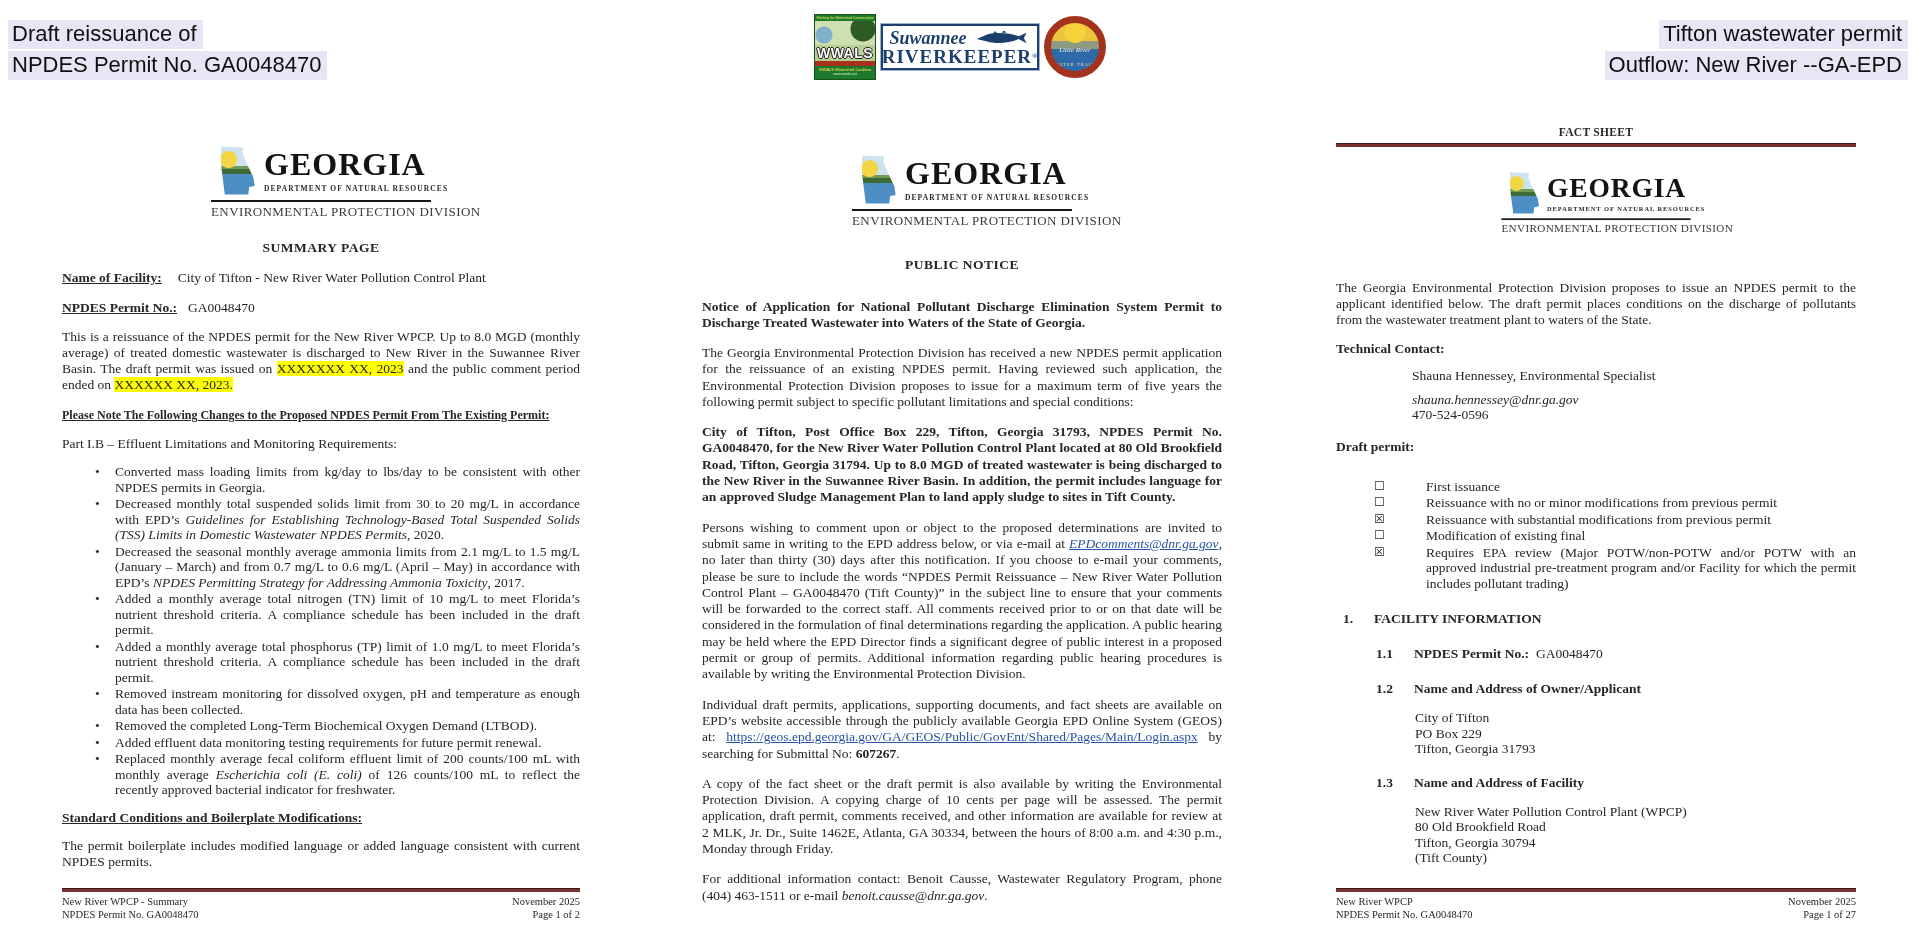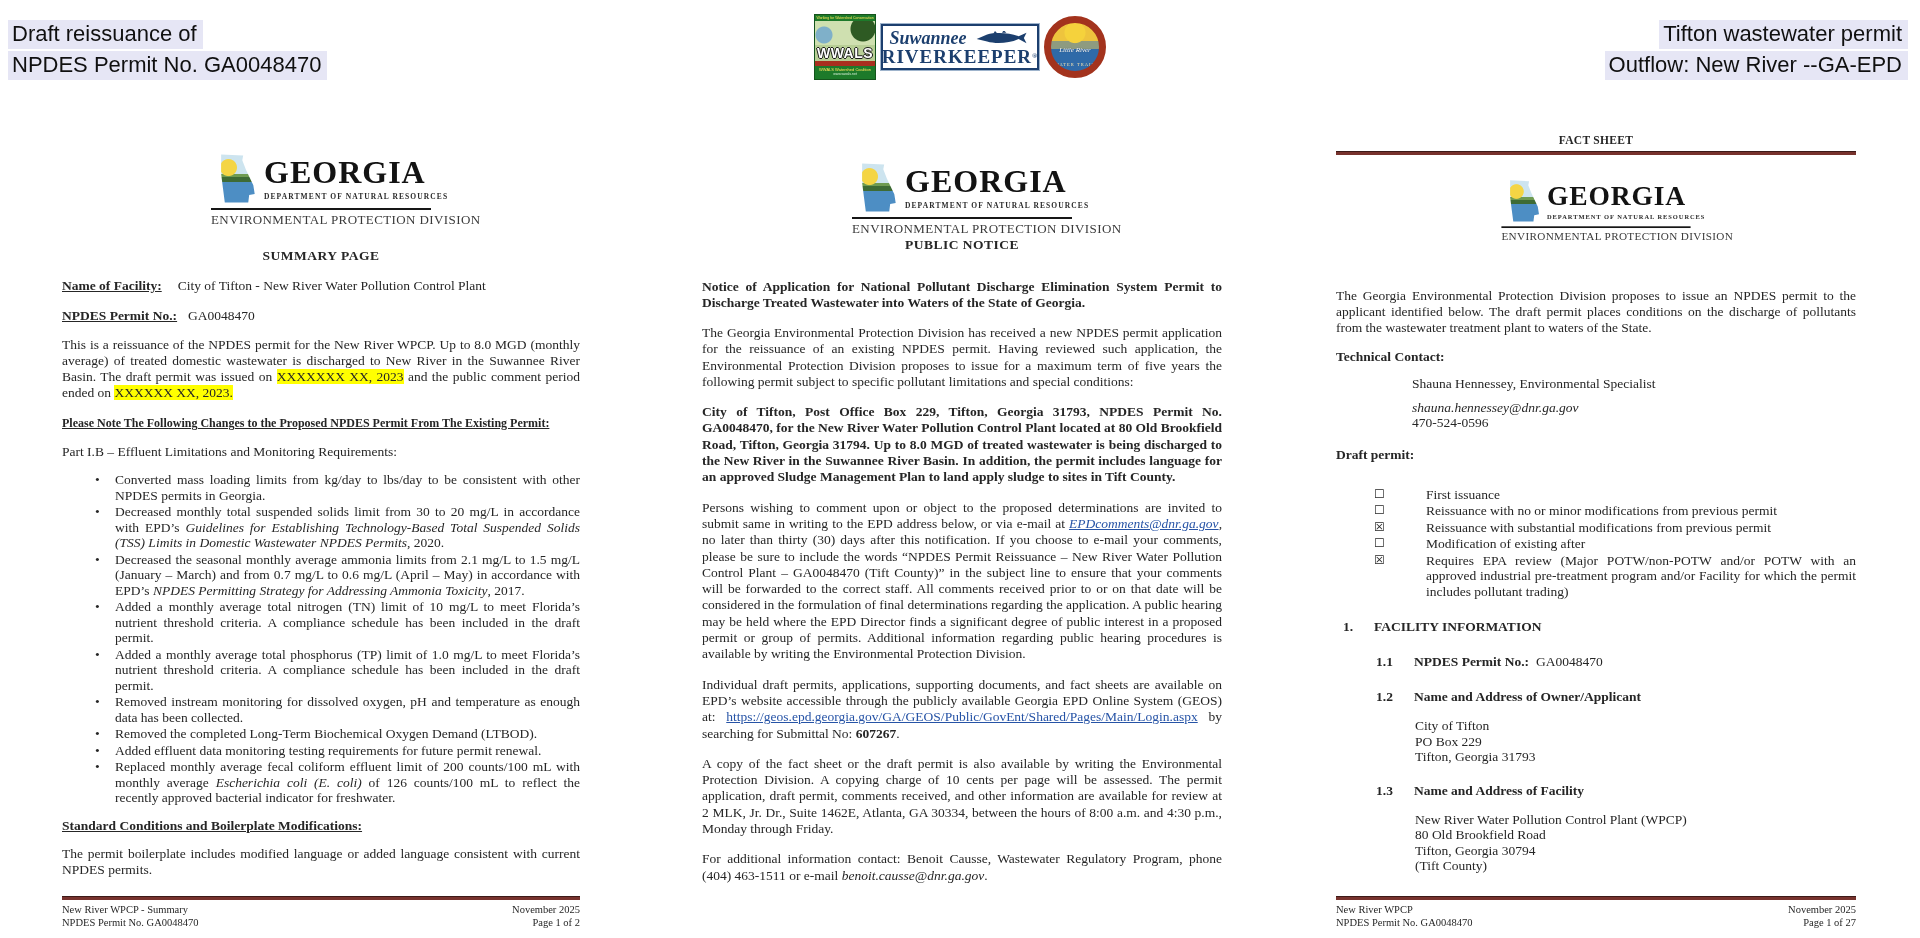--- a/index.html
+++ b/index.html
@@ -40,21 +40,21 @@
 
   .wt { width:62px; height:62px; border-radius:50%; border:7px solid #a3331d; overflow:hidden; position:relative;
         background: radial-gradient(circle at 50% 20%, #f5d23c 0 10px, rgba(0,0,0,0) 11px),
                     linear-gradient(180deg,#eec43d 0 38%, #8e9b80 38% 54%, #2f6aa8 54% 100%);
         font-family:"Liberation Serif", serif; }
   .wt-river { position:absolute; top:23px; width:100%; text-align:center; color:#ffffff;
               font-style:italic; font-size:7px; text-shadow:0 0 1px #204060; }
   .wt-arc { position:absolute; bottom:4px; width:100%; text-align:center; color:#f4e2b0; font-size:4.5px; letter-spacing:1px; }
 
   
-  .page { position:absolute; top:12px; height:878px; font-size:13.5px; line-height:16px; }
+  .page { position:absolute; top:4px; height:878px; font-size:13.5px; line-height:16px; }
   #page1 { left:62px;  width:518px; }
   #page2 { left:702px; width:520px; }
   #page3 { left:1336px; width:520px; }
 
   .para { text-align:justify; }
   .bold { font-weight:bold; }
   .center { text-align:center; }
 
   .seg-italic { font-style:italic;margin-top:8px; }
   .seg-bold { font-weight:bold; }
@@ -93,21 +93,21 @@
 
   
   .pg-footer { position:absolute; top:884px; left:0; width:100%; }
   .pg-rule { height:4px; background:#77322d; border-top:1px solid #3c1a18; }
   .pg-cols { display:flex; justify-content:space-between; margin-top:3px;
              font-size:10.5px; line-height:13px; }
   .pg-col-r { text-align:right; }
 
   
   .p2-logo { margin-top:150px; }
-  .p2-title { font-weight:bold; font-size:13.5px; letter-spacing:0.5px; }
+  .p2-title { margin-top:28px; font-weight:bold; font-size:13.5px; letter-spacing:0.5px; }
   .p2-notice { margin-top:26px; font-weight:bold; }
   .p2 p { margin-top:14px; line-height:16.3px; }
 
   
   .fs-head { margin-top:120px; text-align:center; font-weight:bold; font-size:11.5px; letter-spacing:0.3px; }
   .fs-rule { height:4px; background:#77322d; border-top:1px solid #3c1a18; margin-top:3px; }
   .p3-logo { margin-top:24px; }
   .p3-intro { margin-top:34px; line-height:15.8px; }
   .tc-label { margin-top:14px; font-weight:bold; }
   .tc-lines { margin-top:11px; margin-left:76px; line-height:15.5px; }
@@ -286,21 +286,21 @@
       <div class="chk-row">
         <span class="chk-box">☐</span>
         <span class="chk-label">Reissuance with no or minor modifications from previous permit</span>
       </div>
       <div class="chk-row">
         <span class="chk-box">☒</span>
         <span class="chk-label">Reissuance with substantial modifications from previous permit</span>
       </div>
       <div class="chk-row">
         <span class="chk-box">☐</span>
-        <span class="chk-label">Modification of existing after</span>
+        <span class="chk-label">Modification of existing final</span>
       </div>
       <div class="chk-row">
         <span class="chk-box">☒</span>
         <span class="chk-label">Requires EPA review (Major POTW/non-POTW and/or POTW with an approved industrial pre-treatment program and/or Facility for which the permit includes pollutant trading)</span>
       </div>
     </div>
 
   <div class="sec-row">
     <span class="sec-num">1.</span>
     <span>FACILITY INFORMATION</span>

